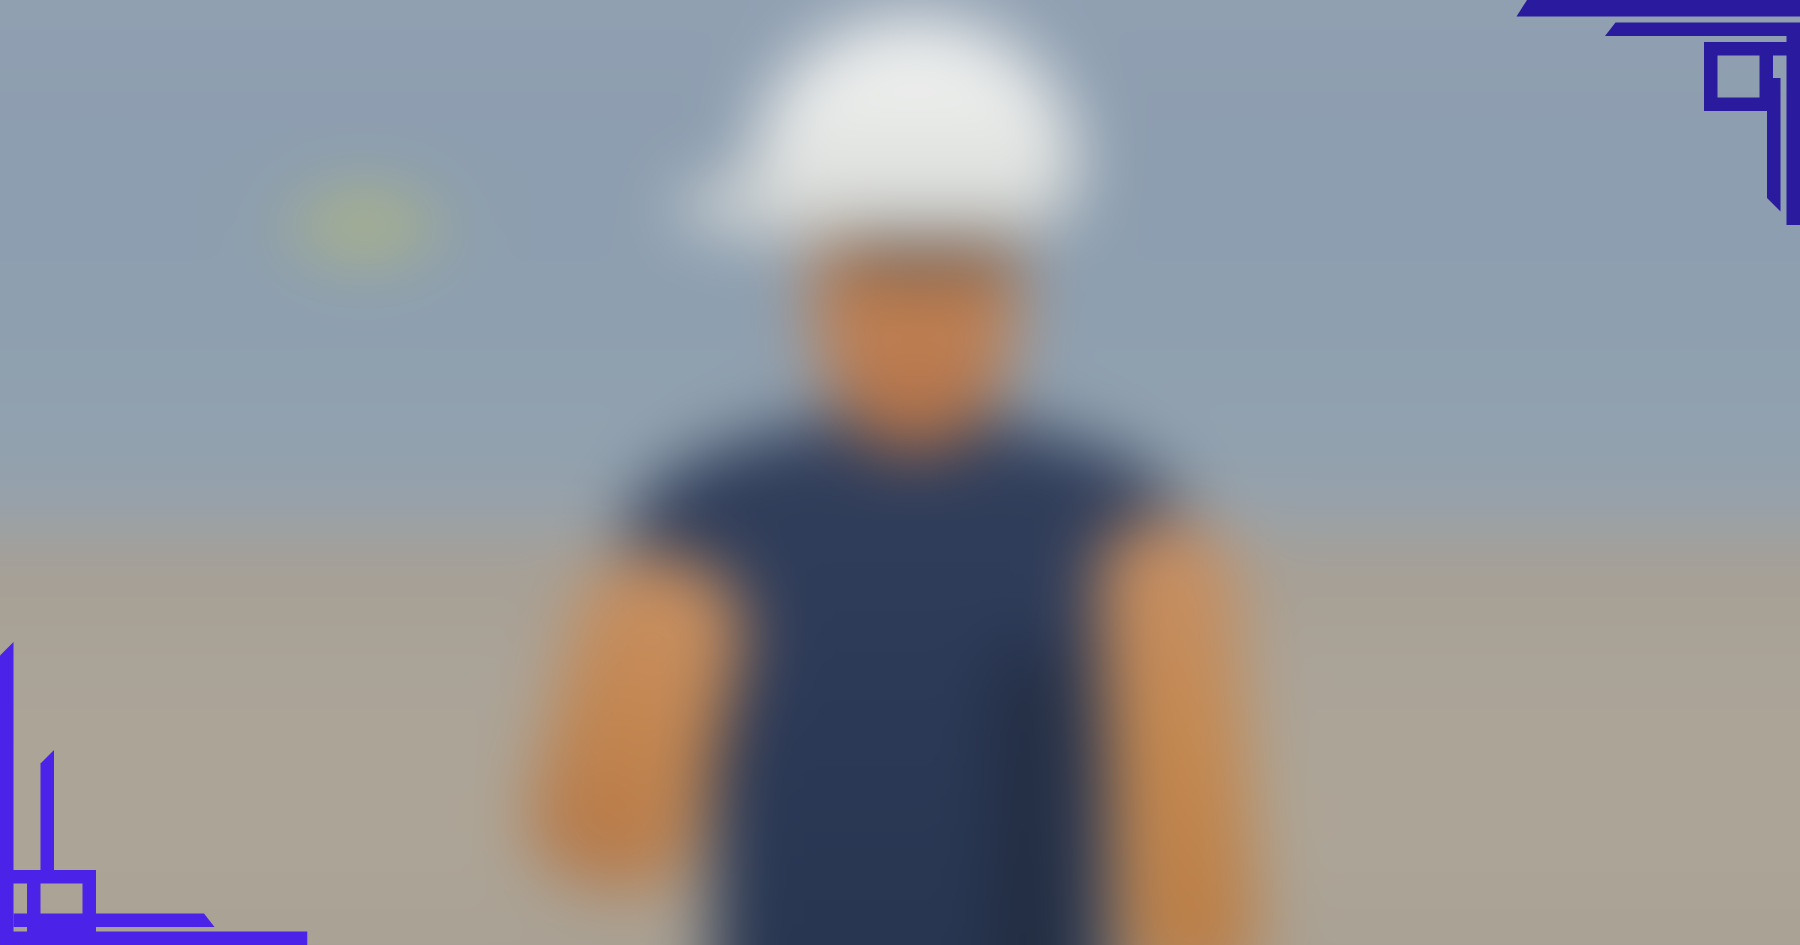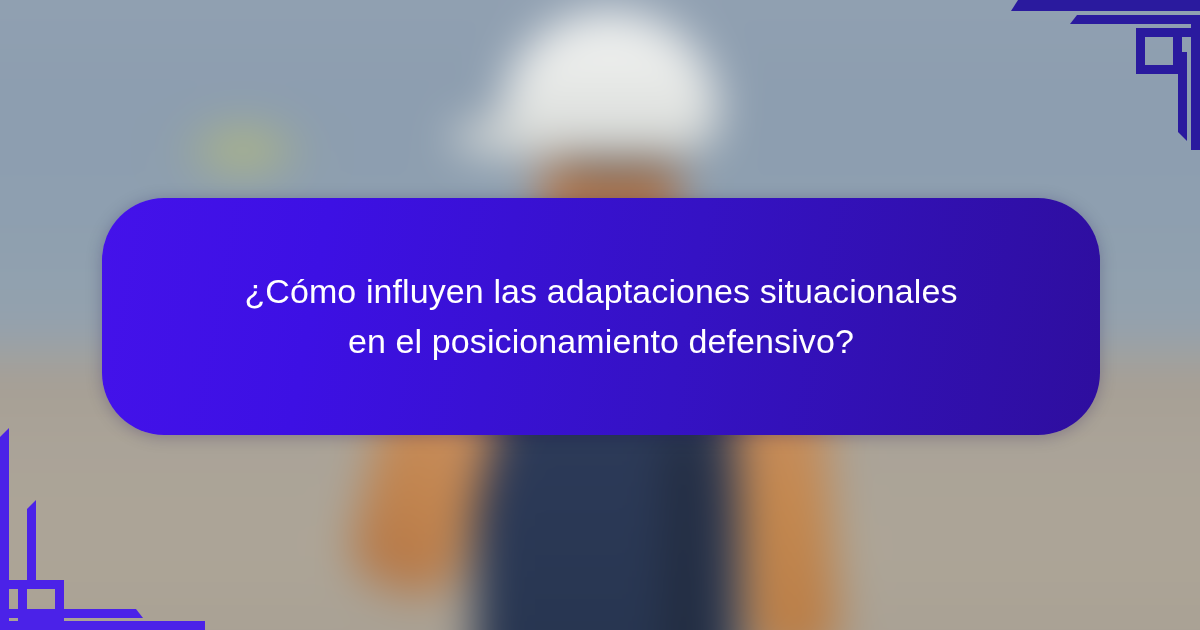--- a/index.html
+++ b/index.html
@@ -221,18 +221,14 @@
 
     <path d="M18,155 h46 v46 h-46 z M27,164 v28 h28 v-28 z" fill="#4B22E8" fill-rule="evenodd"></path>
 
     <rect x="0" y="155" width="22" height="9" fill="#4B22E8"></rect>
 
     <polygon points="9,184 136,184 143,193 9,193" fill="#4B22E8"></polygon>
 
     <rect x="0" y="196" width="205" height="9" fill="#4B22E8"></rect>
   </svg>
 
-  <div class="pill">
-    <div class="pill-text">¿Cómo influyen las adaptaciones situacionales
-en el posicionamiento defensivo?</div>
-  </div>
 
 </div>
 
 </body></html>

